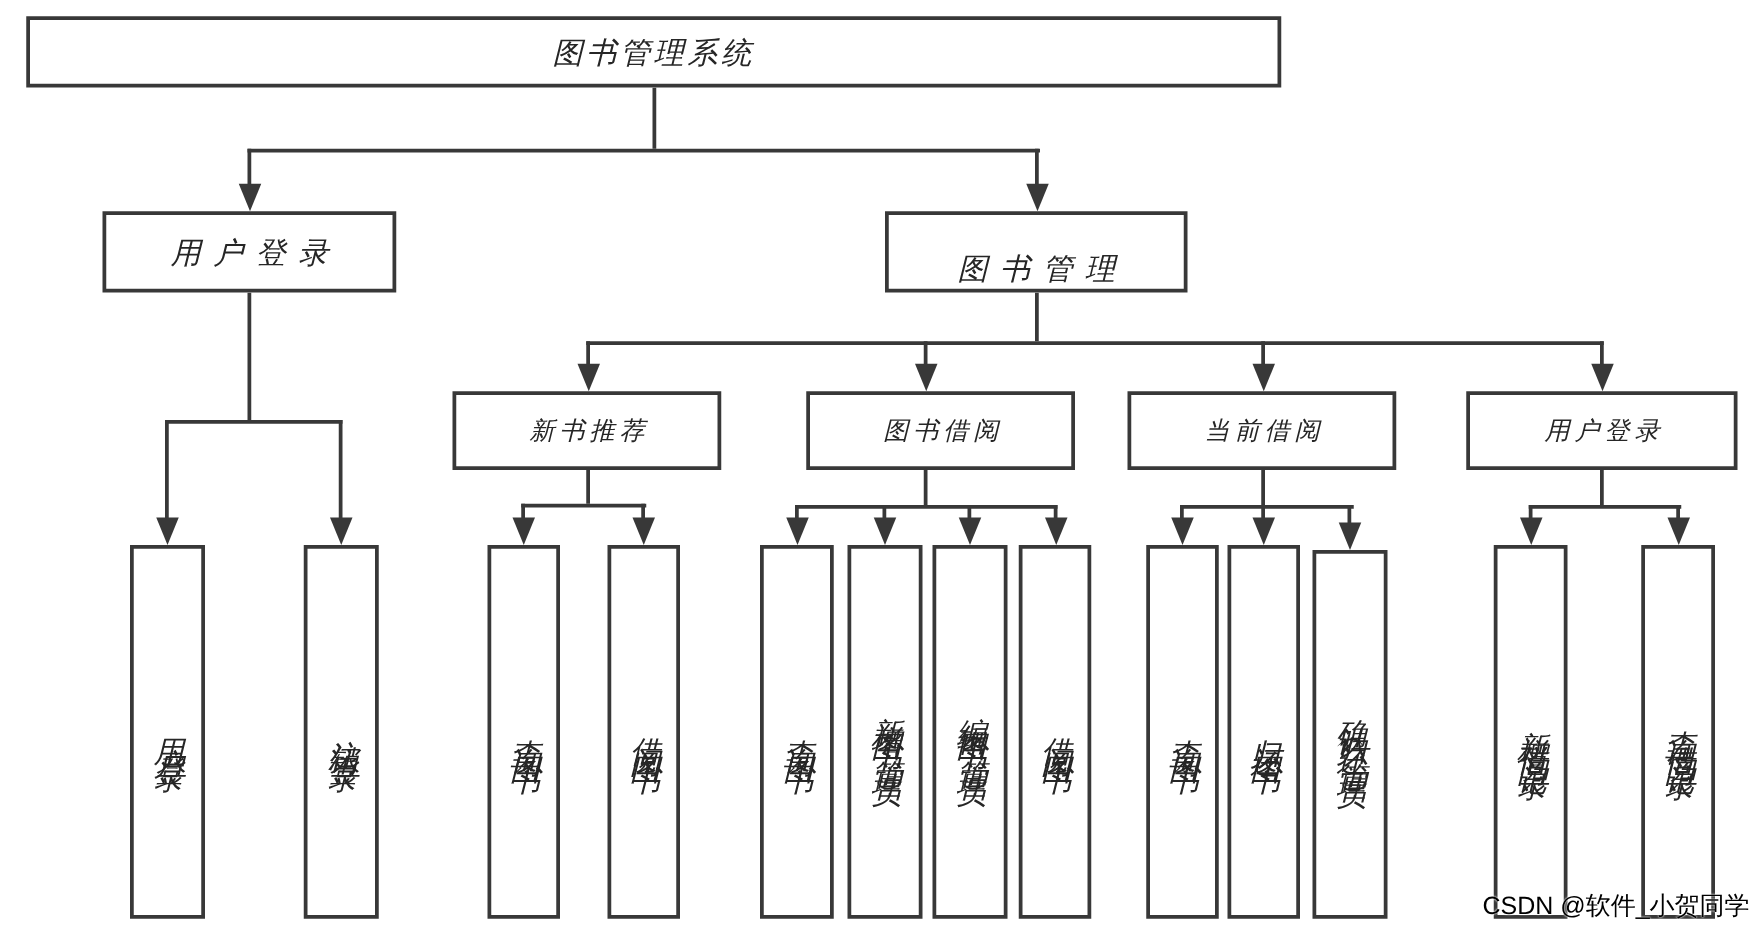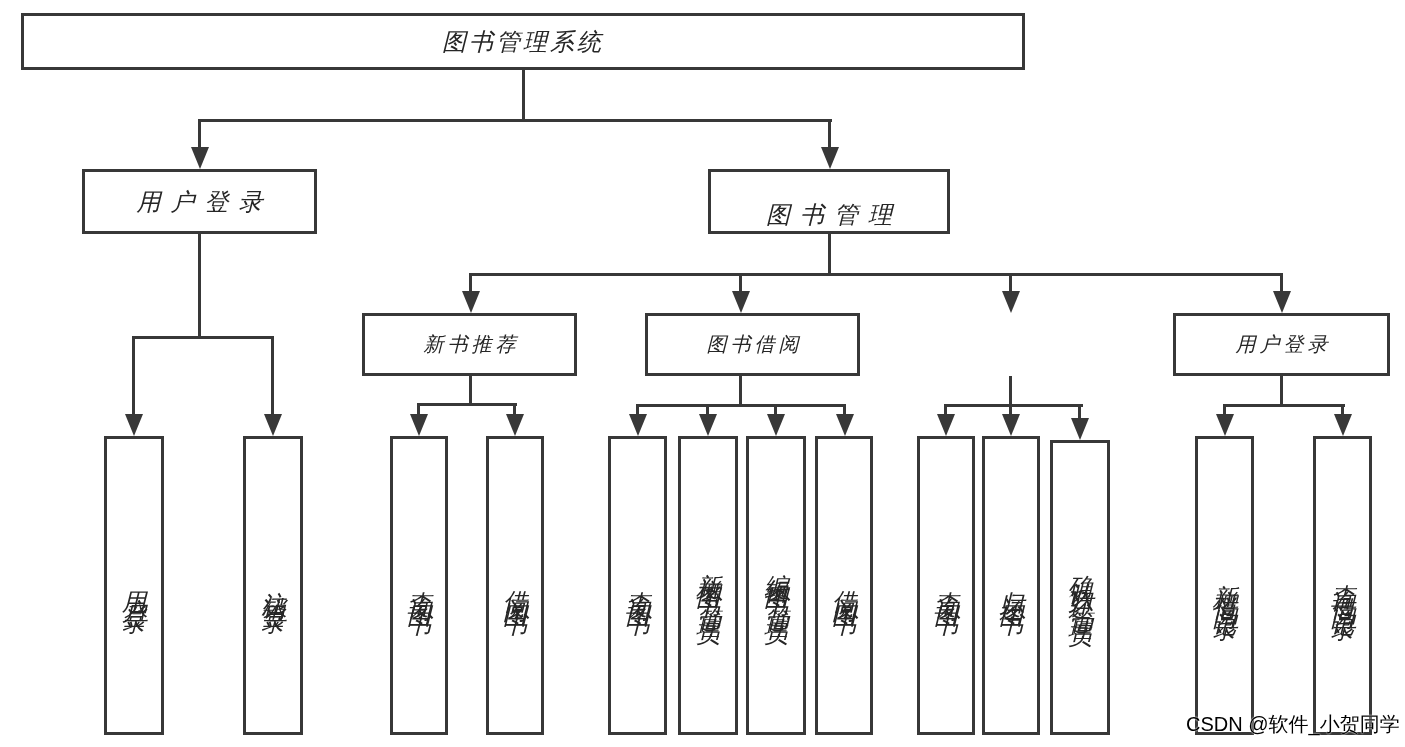--- a/index.html
+++ b/index.html
@@ -70,20 +70,23 @@
   </div>
 
   <div class="box t-l3" style="left:362px;top:313px;width:215px;height:63px;">
     <span>新书推荐</span>
   </div>
 
   <div class="box t-l3" style="left:633px;top:313px;width:215px;height:63px;margin-left:12px;">
     <span>图书借阅</span>
   </div>
 
+  <div class="box t-l3" style="left:902px;top:313px;width:215px;height:63px;">
+    <span>当前借阅</span>
+  </div>
 
   <div class="box t-l3" style="left:1173px;top:313px;width:217px;height:63px;">
     <span>用户登录</span>
   </div>
 
   <div class="box v" style="left:104px;top:436px;width:60px;height:299px;">
     <span>用户登录</span>
   </div>
   <div class="box v" style="left:243px;top:436px;width:60px;height:299px;">
     <span>注销登录</span>

